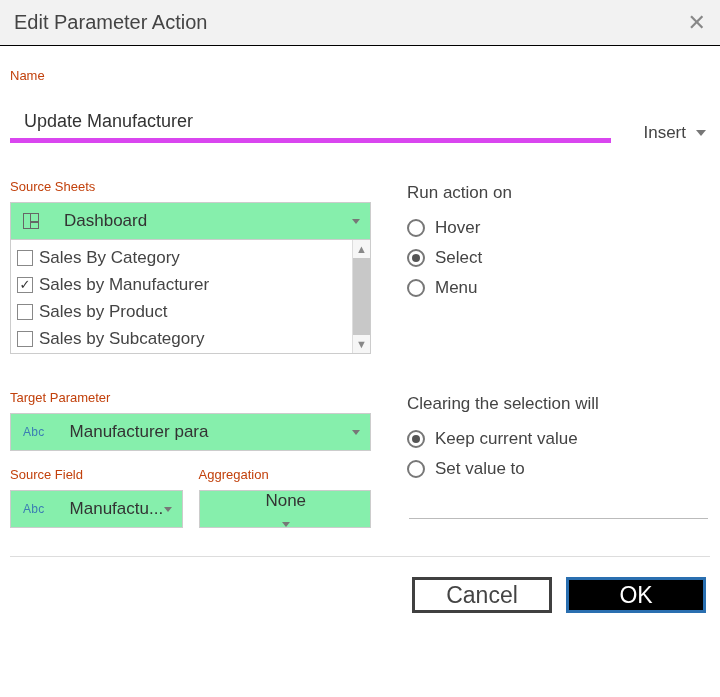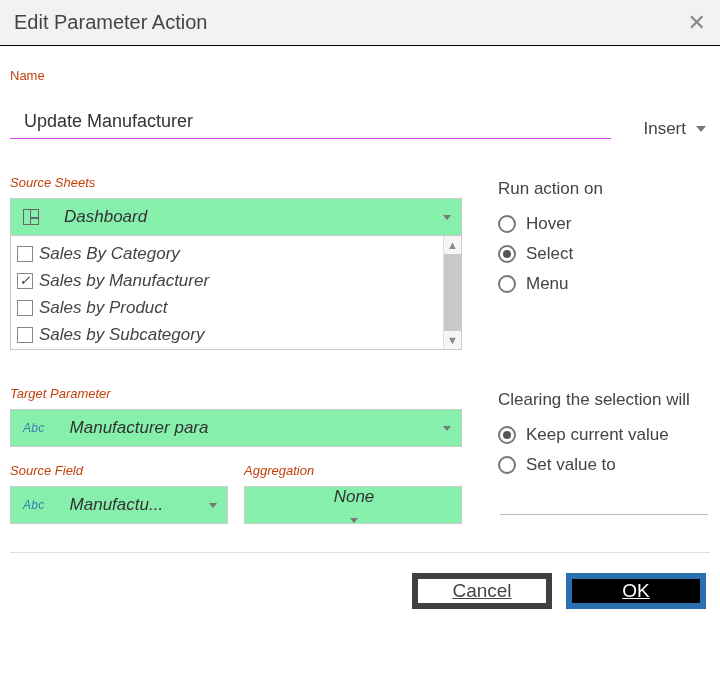--- a/index.html
+++ b/index.html
@@ -41,21 +41,21 @@
   }
   .row-name {
     display: flex;
     align-items: flex-end;
     margin-top: 24px;
     margin-bottom: 36px;
   }
   .name-input {
     flex: 1;
     border: none;
-    border-bottom: 1px solid #d946ef;
+    border-bottom: 5px solid #d946ef;
     font-size: 18px;
     color: #333;
     padding: 4px 4px 6px 14px;
     outline: none;
     background: transparent;
   }
   .insert-link {
     display: flex;
     align-items: center;
     gap: 10px;
@@ -68,21 +68,21 @@
     width: 0; height: 0;
     border-left: 5px solid transparent;
     border-right: 5px solid transparent;
     border-top: 6px solid #777;
   }
   .caret-down.sm { border-left-width: 4px; border-right-width: 4px; border-top-width: 5px; }
   .two-col {
     display: flex;
     gap: 36px;
   }
-  .left-col { width: 452px; font-style: italic; }
+  .left-col { width: 361px; }
   .right-col { flex: 1; padding-top: 4px; }
   .dropdown {
     border: 1px solid #ccc;
     height: 38px;
     display: flex;
     align-items: center;
     padding: 0 10px 0 12px;
     font-size: 17px;
     color: #333;
     cursor: pointer;
@@ -181,25 +181,24 @@
   .footer-sep {
     border-top: 1px solid #ddd;
     margin: 28px 10px 0 10px;
   }
   .footer {
     display: flex; justify-content: flex-end; gap: 14px;
     padding: 20px 14px 0 0;
   }
   .btn {
     min-width: 140px; height: 36px;
-    font-size: 19px;
-    border: 6px solid #404040;
+    font-size: 23px;
+    border: 3px solid #404040;
     background: #fff; color: #444;
     cursor: pointer;
-    text-decoration: underline;
   }
   .btn.primary {
     background: #000000; color: #fff; border-color:#2a6fb0;
   }
   .run-label { font-size: 17px; color:#444; margin-bottom: 10px; }
 </style>
 </head>
 <body>
 
 <div class="titlebar">

